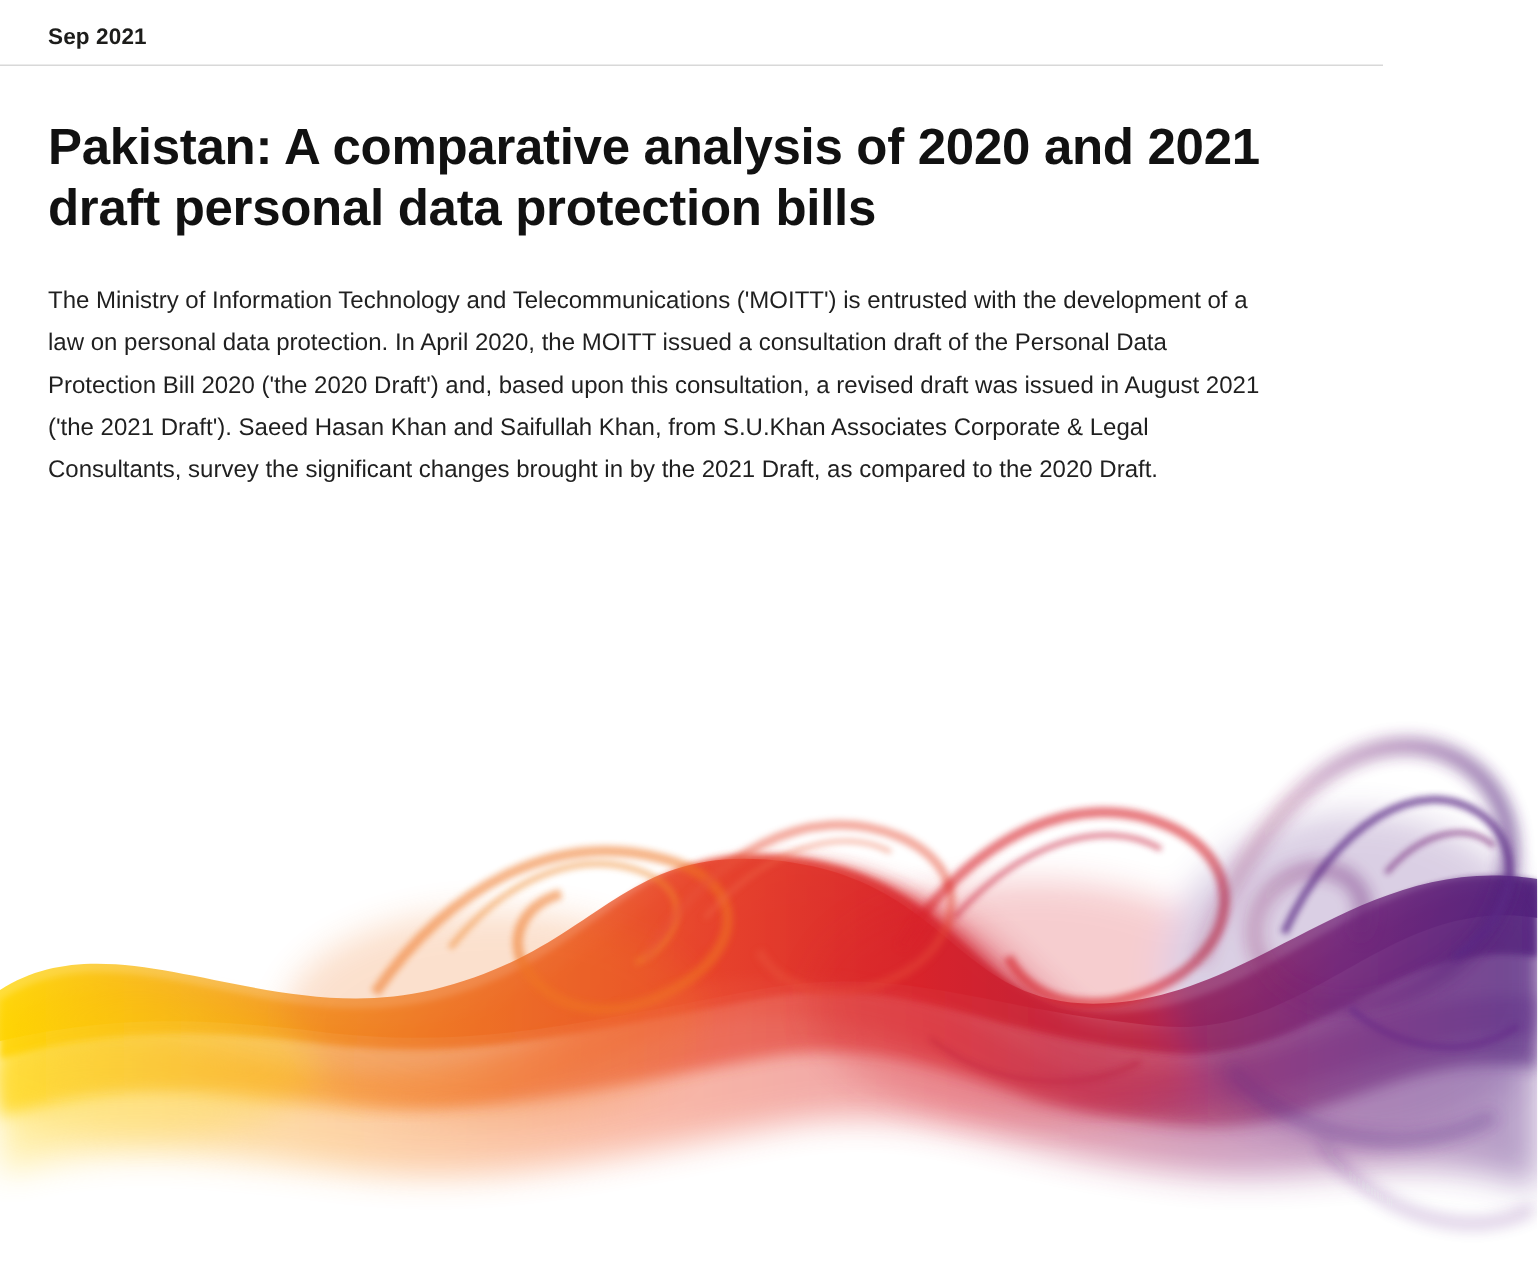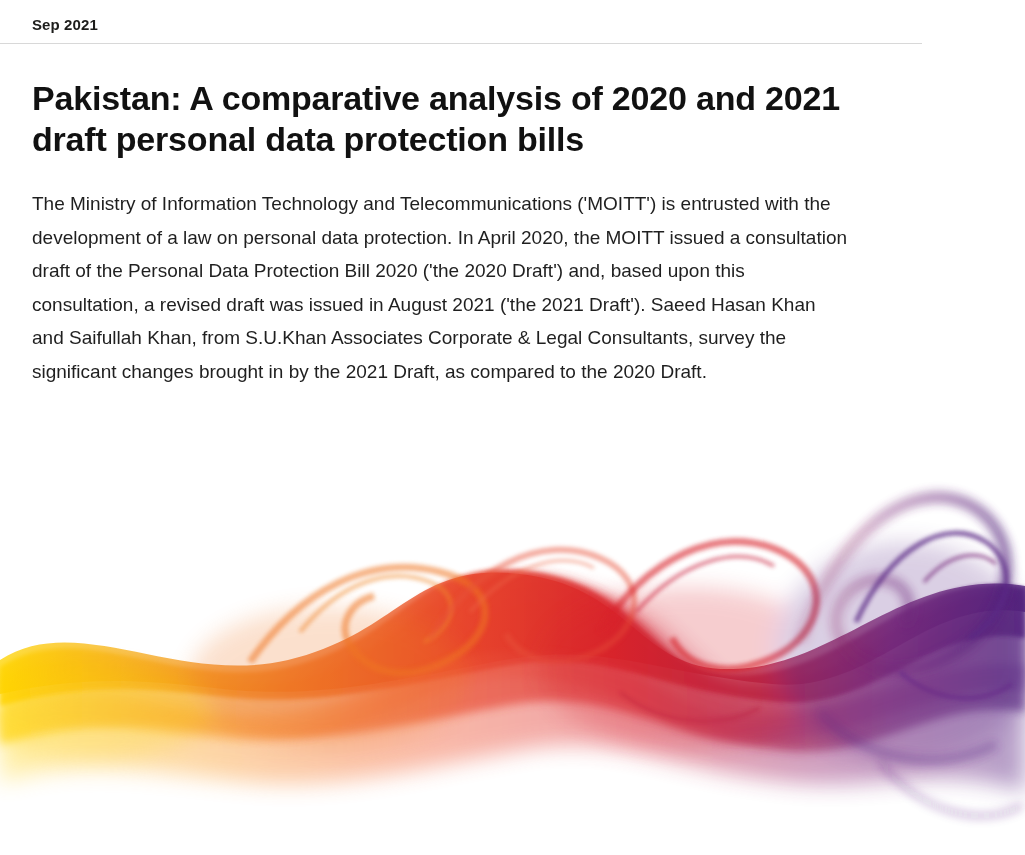--- a/index.html
+++ b/index.html
@@ -40,21 +40,21 @@
     font-size: 34px;
     line-height: 1.22;
     font-weight: bold;
     color: #111111;
     margin: 34px 0 0 0;
     letter-spacing: -0.2px;
     max-width: 950px;
   }
   .standfirst {
     margin: 26px 0 0 0;
-    font-size: 19px;
+    font-size: 16px;
     line-height: 1.77;
     color: #1f1f1f;
     max-width: 952px;
     font-weight: 400;
   }
   .hero {
     position: absolute;
     left: 0;
     top: 462px;
     width: 1025px;

